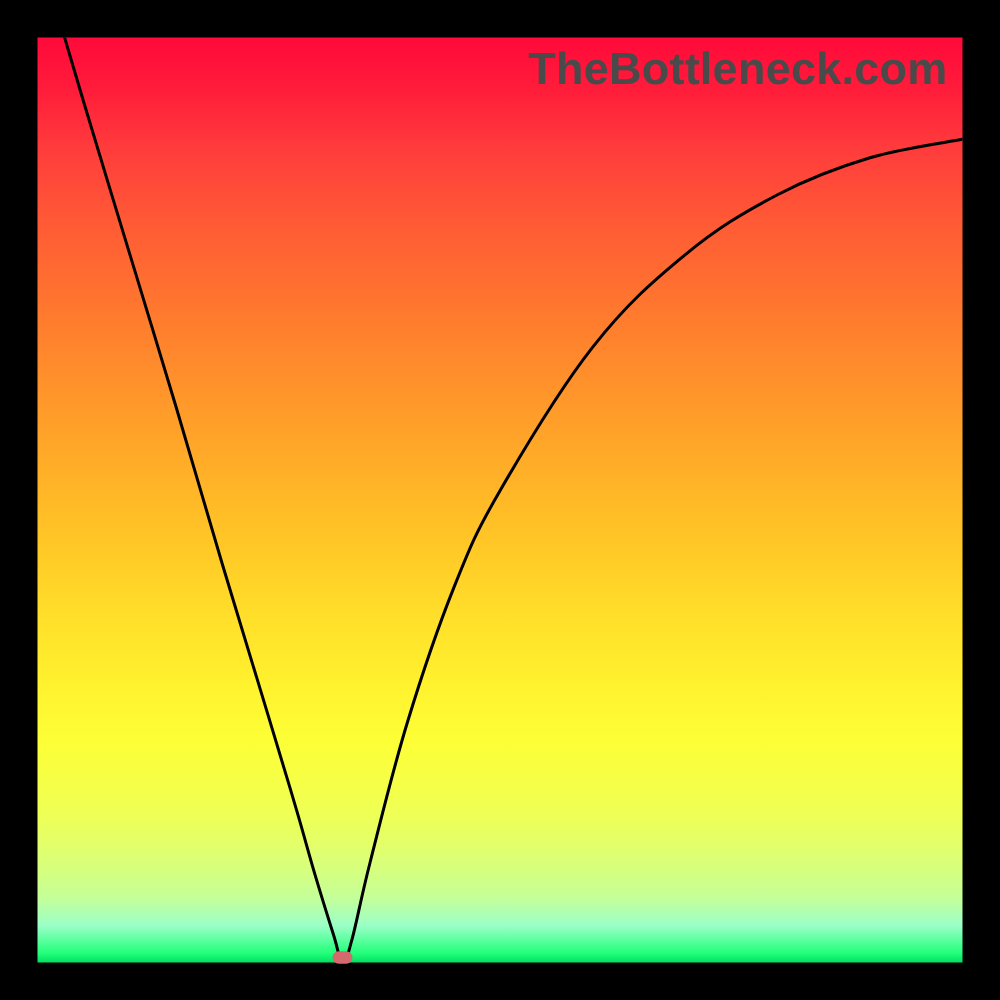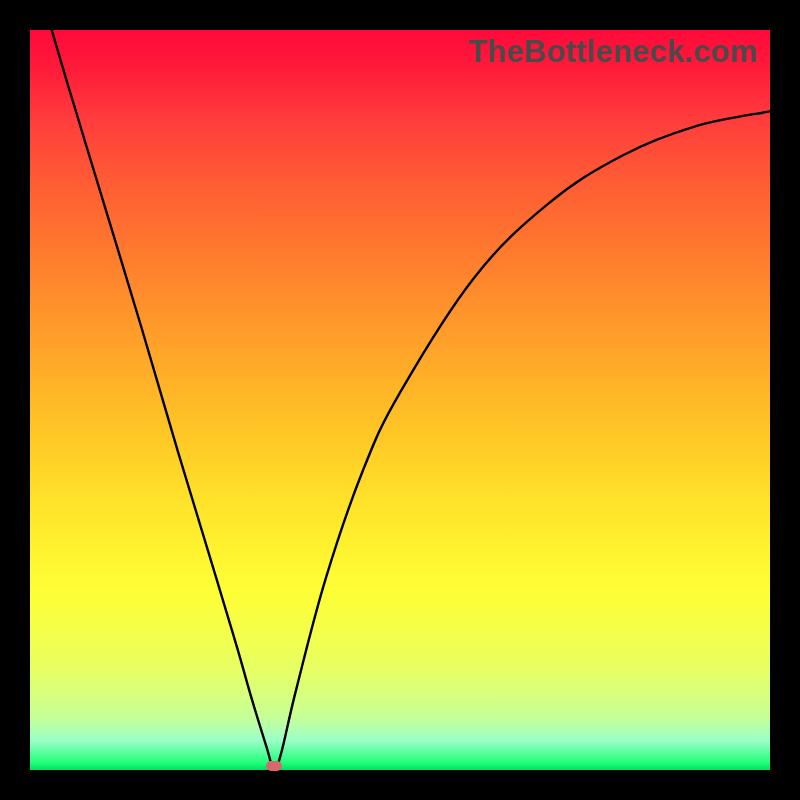--- a/index.html
+++ b/index.html
@@ -43,21 +43,21 @@
       #9bffc8 96%,
       #22ff7a 99%,
       #00e060 100%
     );
   }
   .watermark {
     position: absolute;
     top: 4px;
     right: 12px;
     color: #4a4a4a;
-    font-size: 31px;
+    font-size: 36px;
     font-weight: 600;
     letter-spacing: 0.2px;
     user-select: none;
     pointer-events: none;
   }
   svg.curve {
     position: absolute;
     left: 0;
     top: 0;
     width: 740px;

